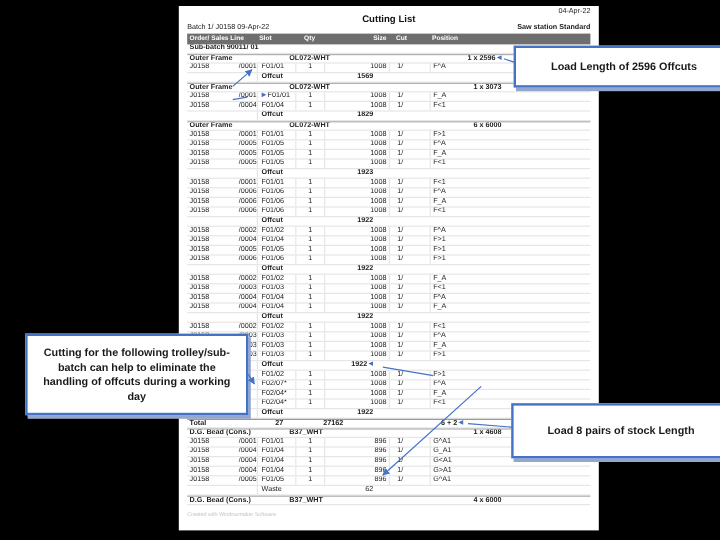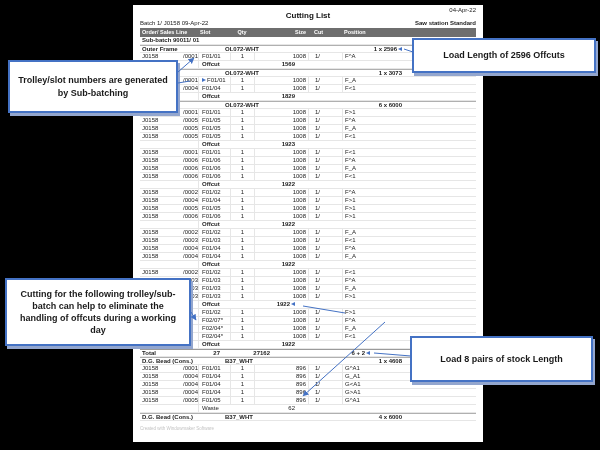--- a/index.html
+++ b/index.html
@@ -1,21 +1,21 @@
 <!DOCTYPE html>
 <html style="--accent: #4472c4; --header-bg: #6e6e6e;"><head>
 <meta charset="utf-8">
 <style>
   :root{ --accent:#4472c4; --header-bg:#6e6e6e; }
   html,body{margin:0;padding:0;}
   body{
     width:600px;height:450px;background:#000;overflow:hidden;position:relative;
     font-family:"Liberation Sans","DejaVu Sans",sans-serif;
   }
-  .canvas{position:absolute;left:0;top:0;width:552px;height:450px;}
+  .canvas{position:absolute;left:16px;top:0;width:552px;height:450px;}
 
   
   .page{position:absolute;left:133px;top:5px;width:350px;height:437px;background:#fff;}
   .rpt-header{position:absolute;left:7px;right:7px;top:0;height:23px;}
   .batch{position:absolute;left:0;bottom:2px;font-size:6px;color:#222;}
   .rtitle{position:absolute;left:0;right:0;top:6px;text-align:center;font-size:8px;font-weight:bold;color:#111;}
   .rdate{position:absolute;right:0;top:2px;font-size:6px;color:#222;}
   .rstation{position:absolute;right:0;bottom:2px;font-size:6px;font-weight:bold;color:#222;}
 
   .thead{position:absolute;left:7px;right:7px;top:23px;height:9px;background:var(--header-bg);
@@ -477,23 +477,20 @@
         </div>
         <div class="row row-grp">
           <span class="c g-name">D.G. Bead (Cons.)</span>
           <span class="c g-profile">B37_WHT</span>
           <span class="c g-load">4 x 6000</span>
         </div>
       </div>
     <div class="rpt-footer">Created with Windowmaker Software</div>
   </div>
 
-  <div class="callout" id="callout-trolley">
-    <span>Trolley/slot numbers are generated by Sub-batching</span>
-  </div>
   <div class="callout" id="callout-cutting">
     <span>Cutting for the following trolley/sub-batch can help to eliminate the handling of offcuts during a working day</span>
   </div>
   <div class="callout" id="callout-load-length">
     <span>Load Length of 2596 Offcuts</span>
   </div>
   <div class="callout" id="callout-load-pairs">
     <span>Load 8 pairs of stock Length</span>
   </div>
 

